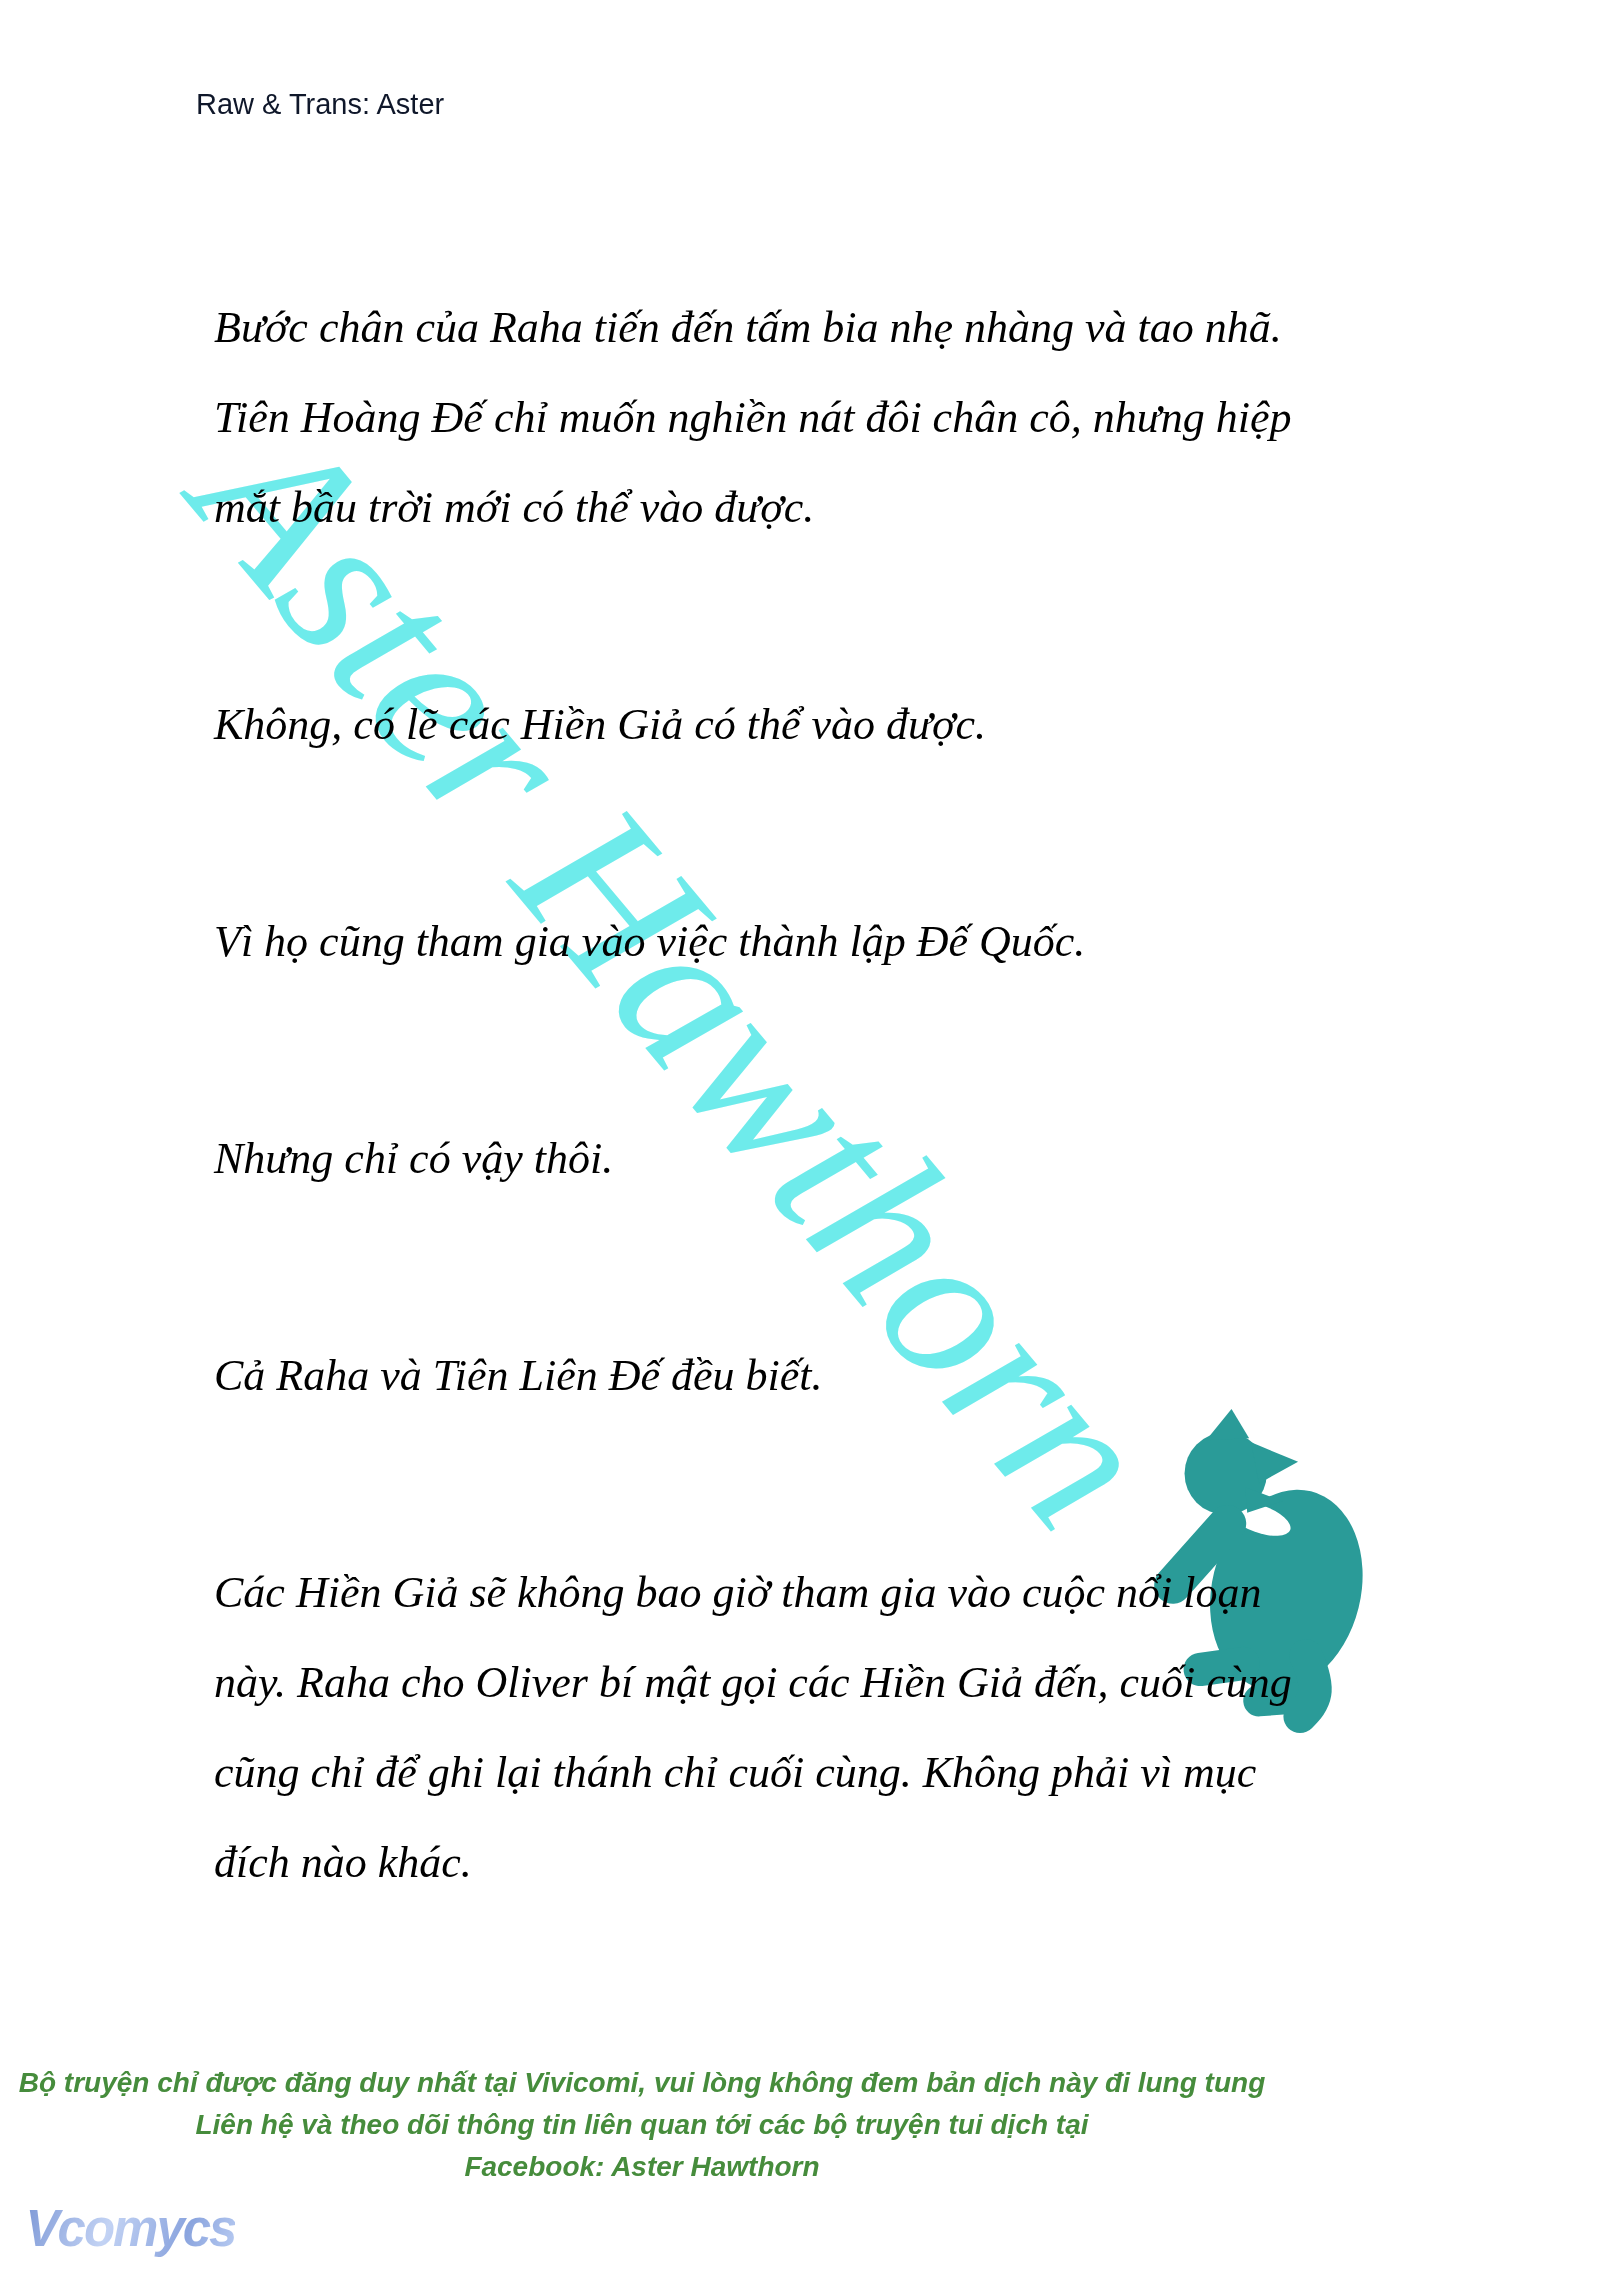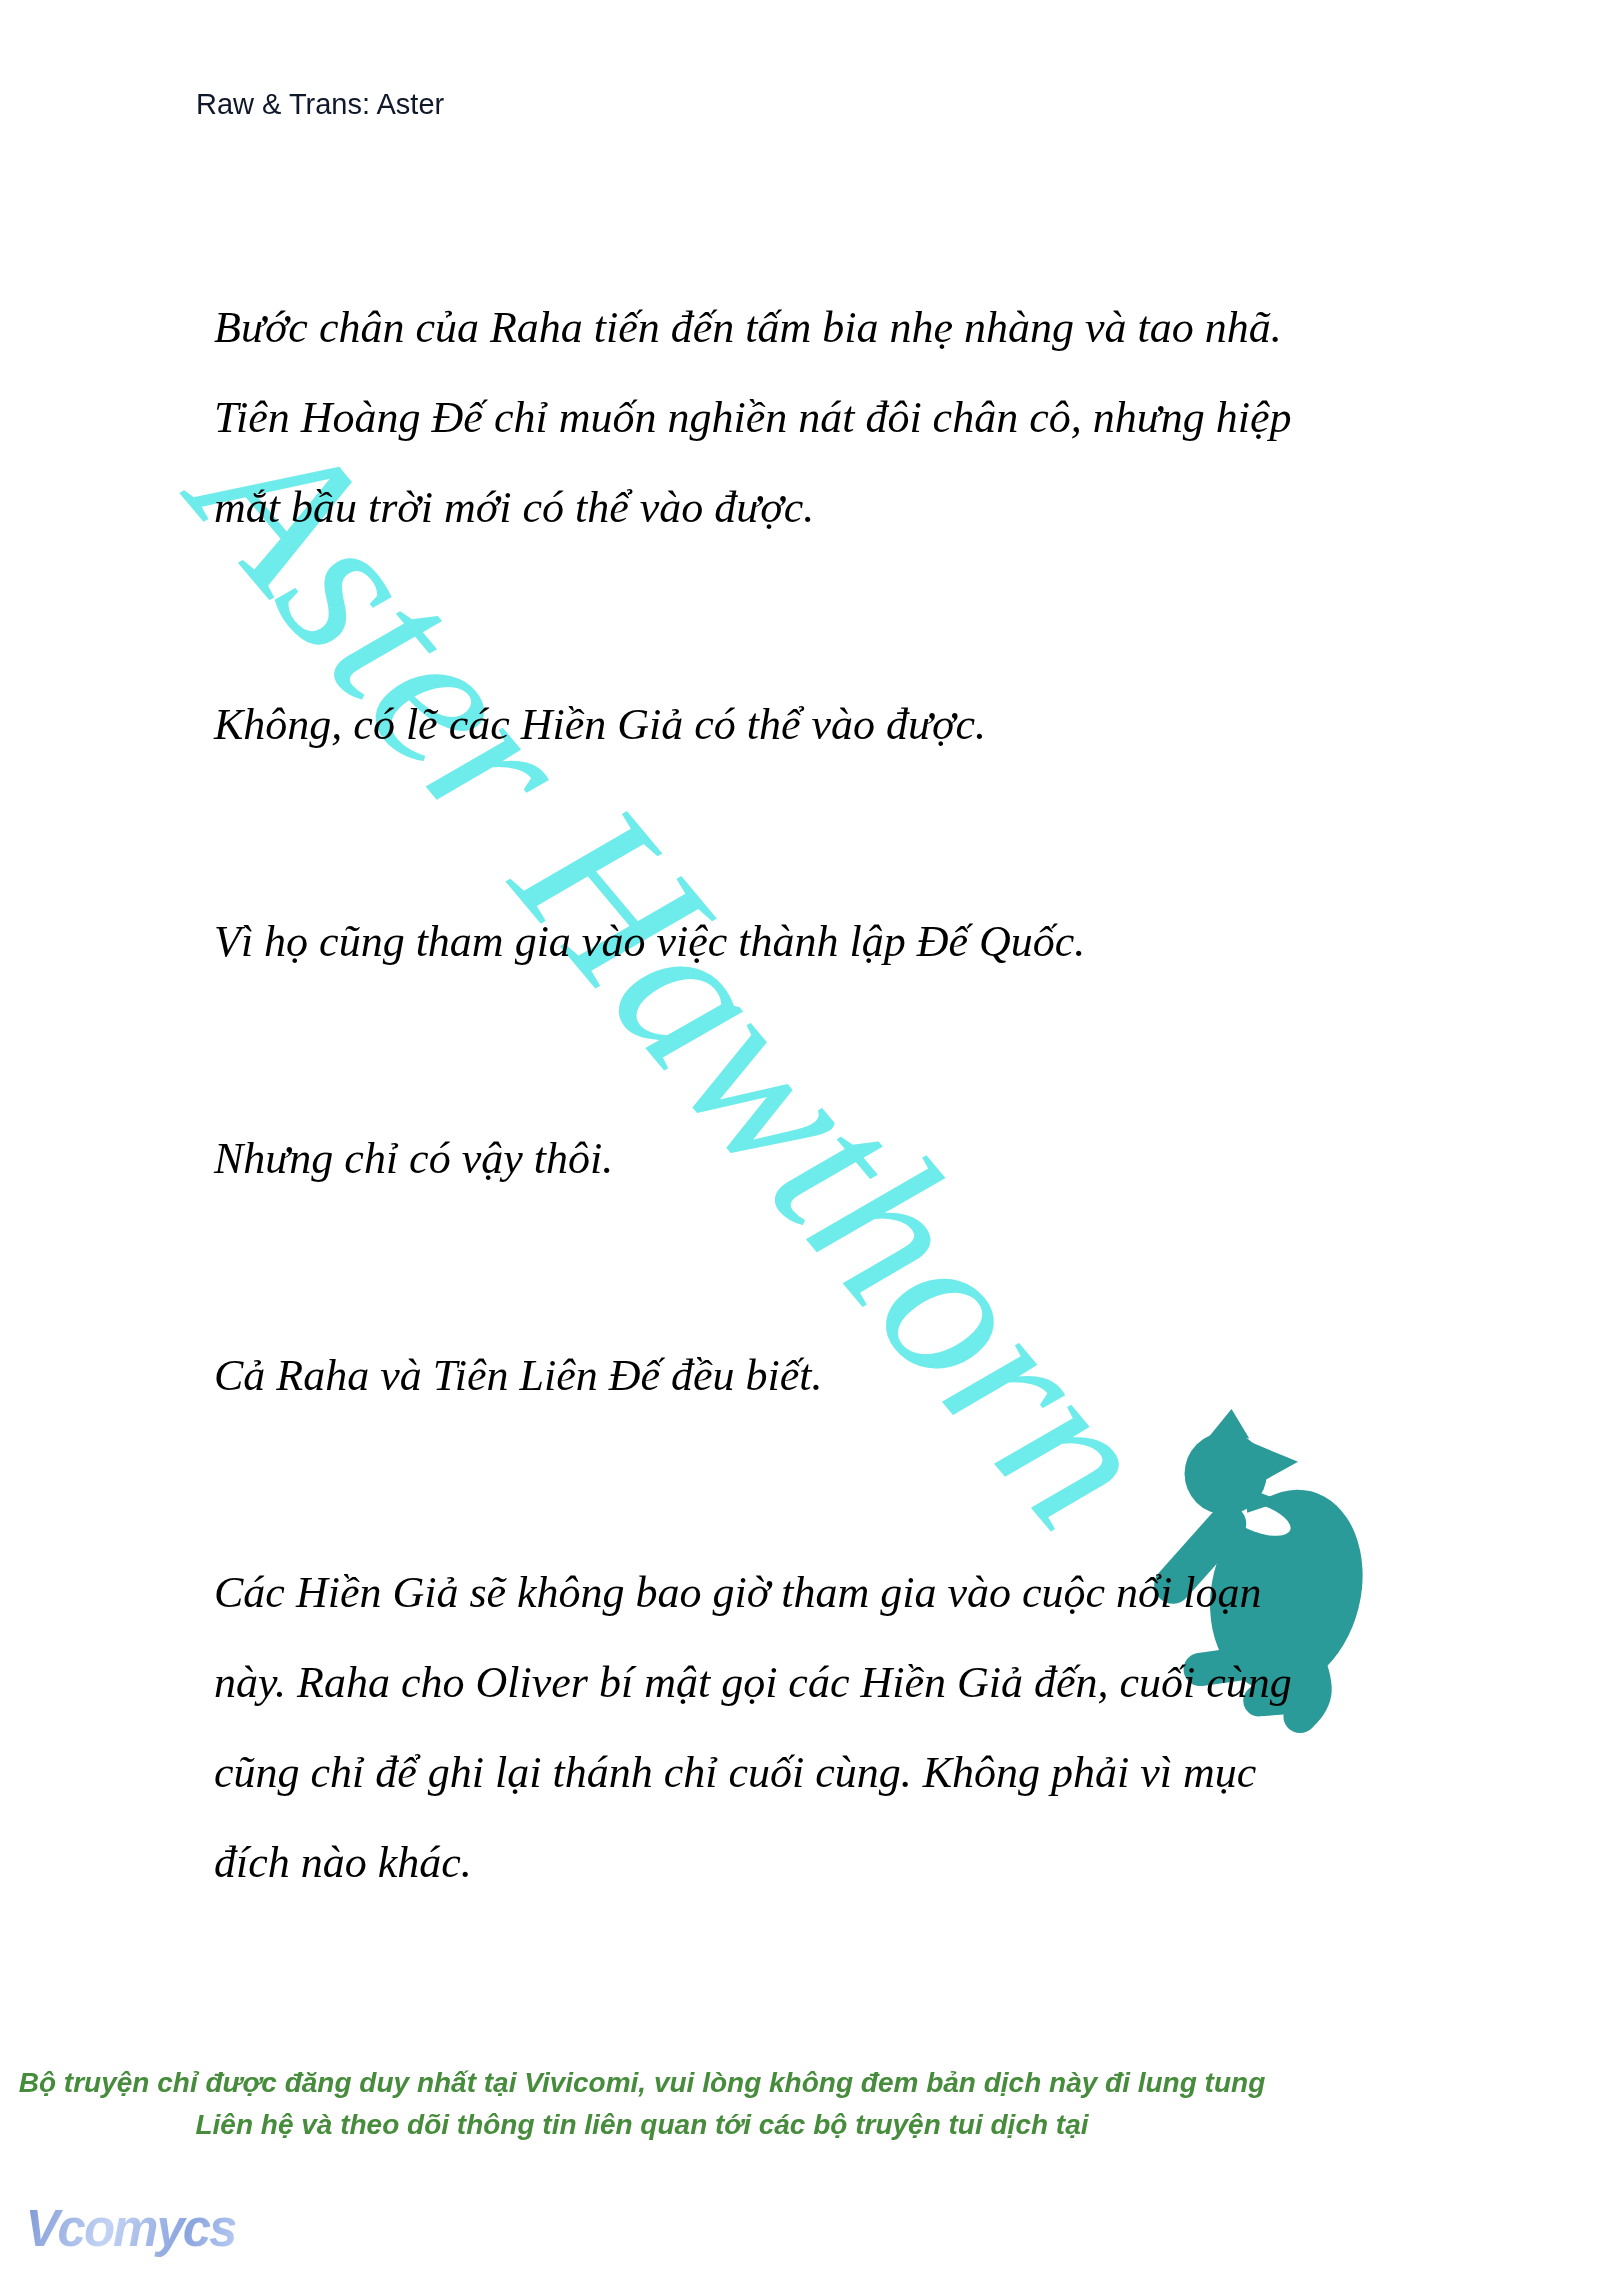--- a/index.html
+++ b/index.html
@@ -104,18 +104,19 @@
       <div class="text-line">Các Hiền Giả sẽ không bao giờ tham gia vào cuộc nổi loạn</div>
       <div class="text-line">này. Raha cho Oliver bí mật gọi các Hiền Giả đến, cuối cùng</div>
       <div class="text-line">cũng chỉ để ghi lại thánh chỉ cuối cùng. Không phải vì mục</div>
       <div class="text-line">đích nào khác.</div>
     </div>
   </div>
 
   <div class="footer-notice">
     <div>Bộ truyện chỉ được đăng duy nhất tại Vivicomi, vui lòng không đem bản dịch này đi lung tung</div>
     <div>Liên hệ và theo dõi thông tin liên quan tới các bộ truyện tui dịch tại</div>
+    <div>Facebook: Aster Hawthorn</div>
   </div>
 
   <div class="vcomycs-logo">Vcomycs</div>
 
 </div>
 
 
 </body></html>

